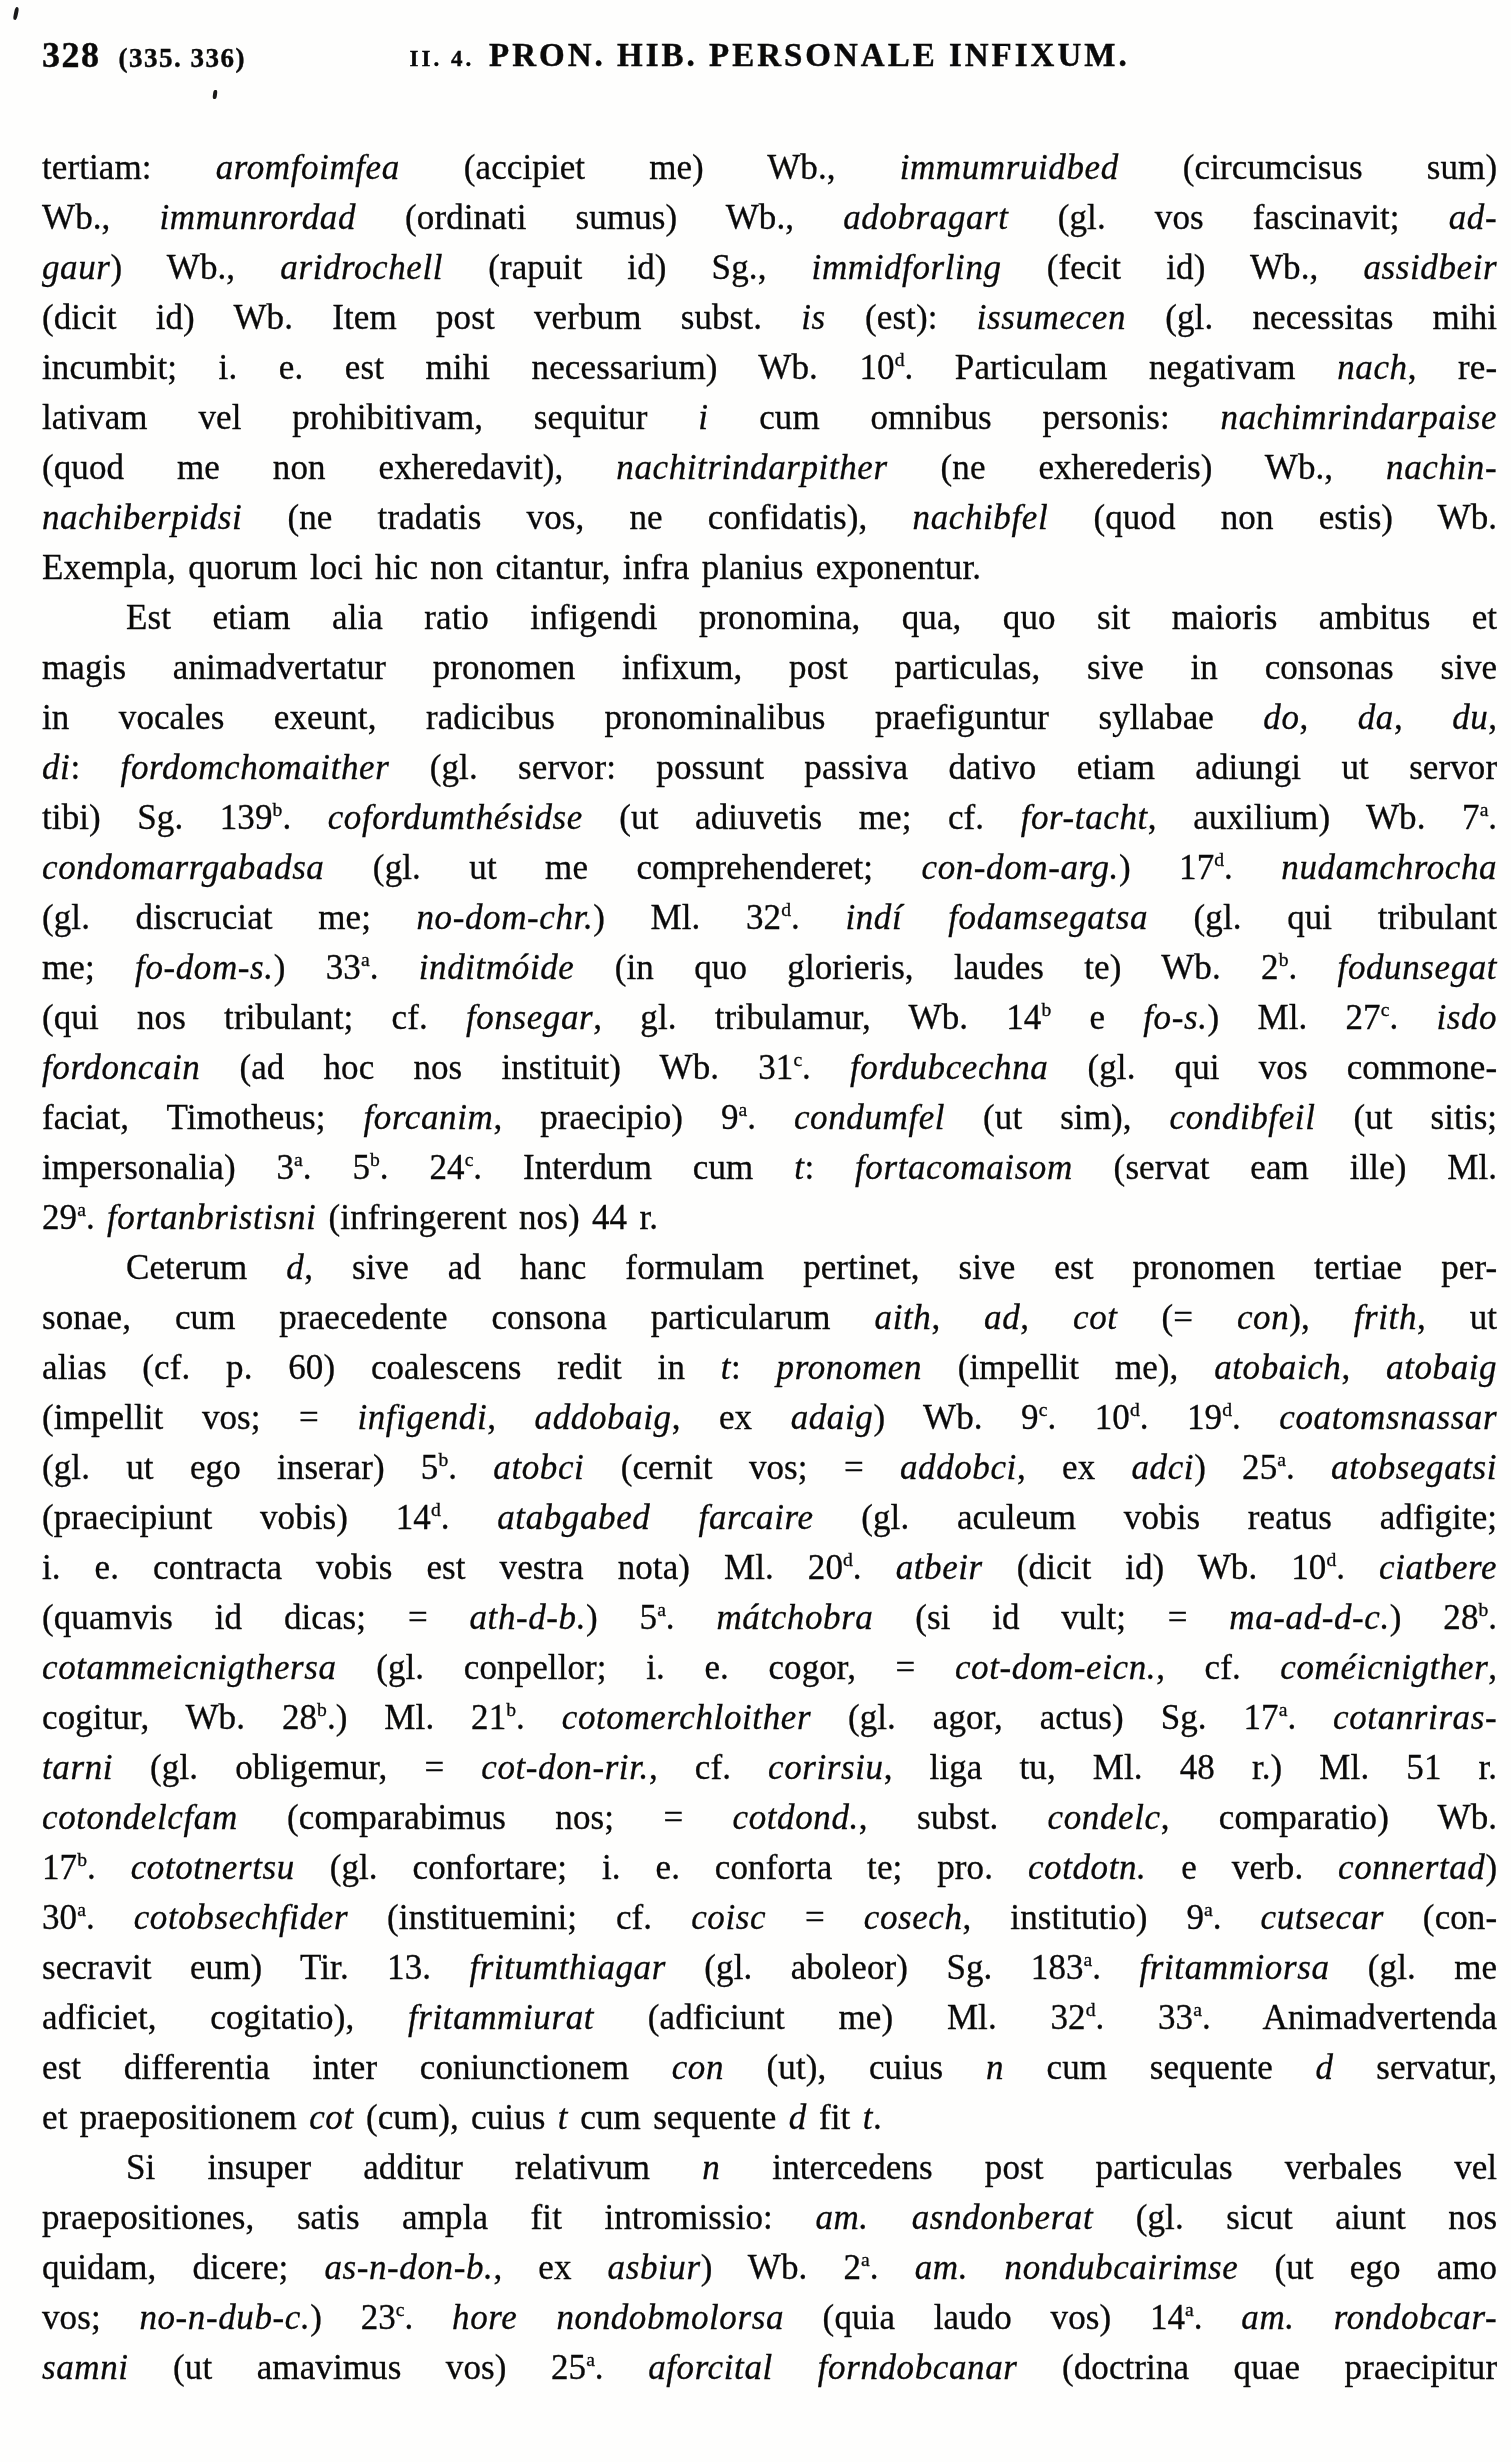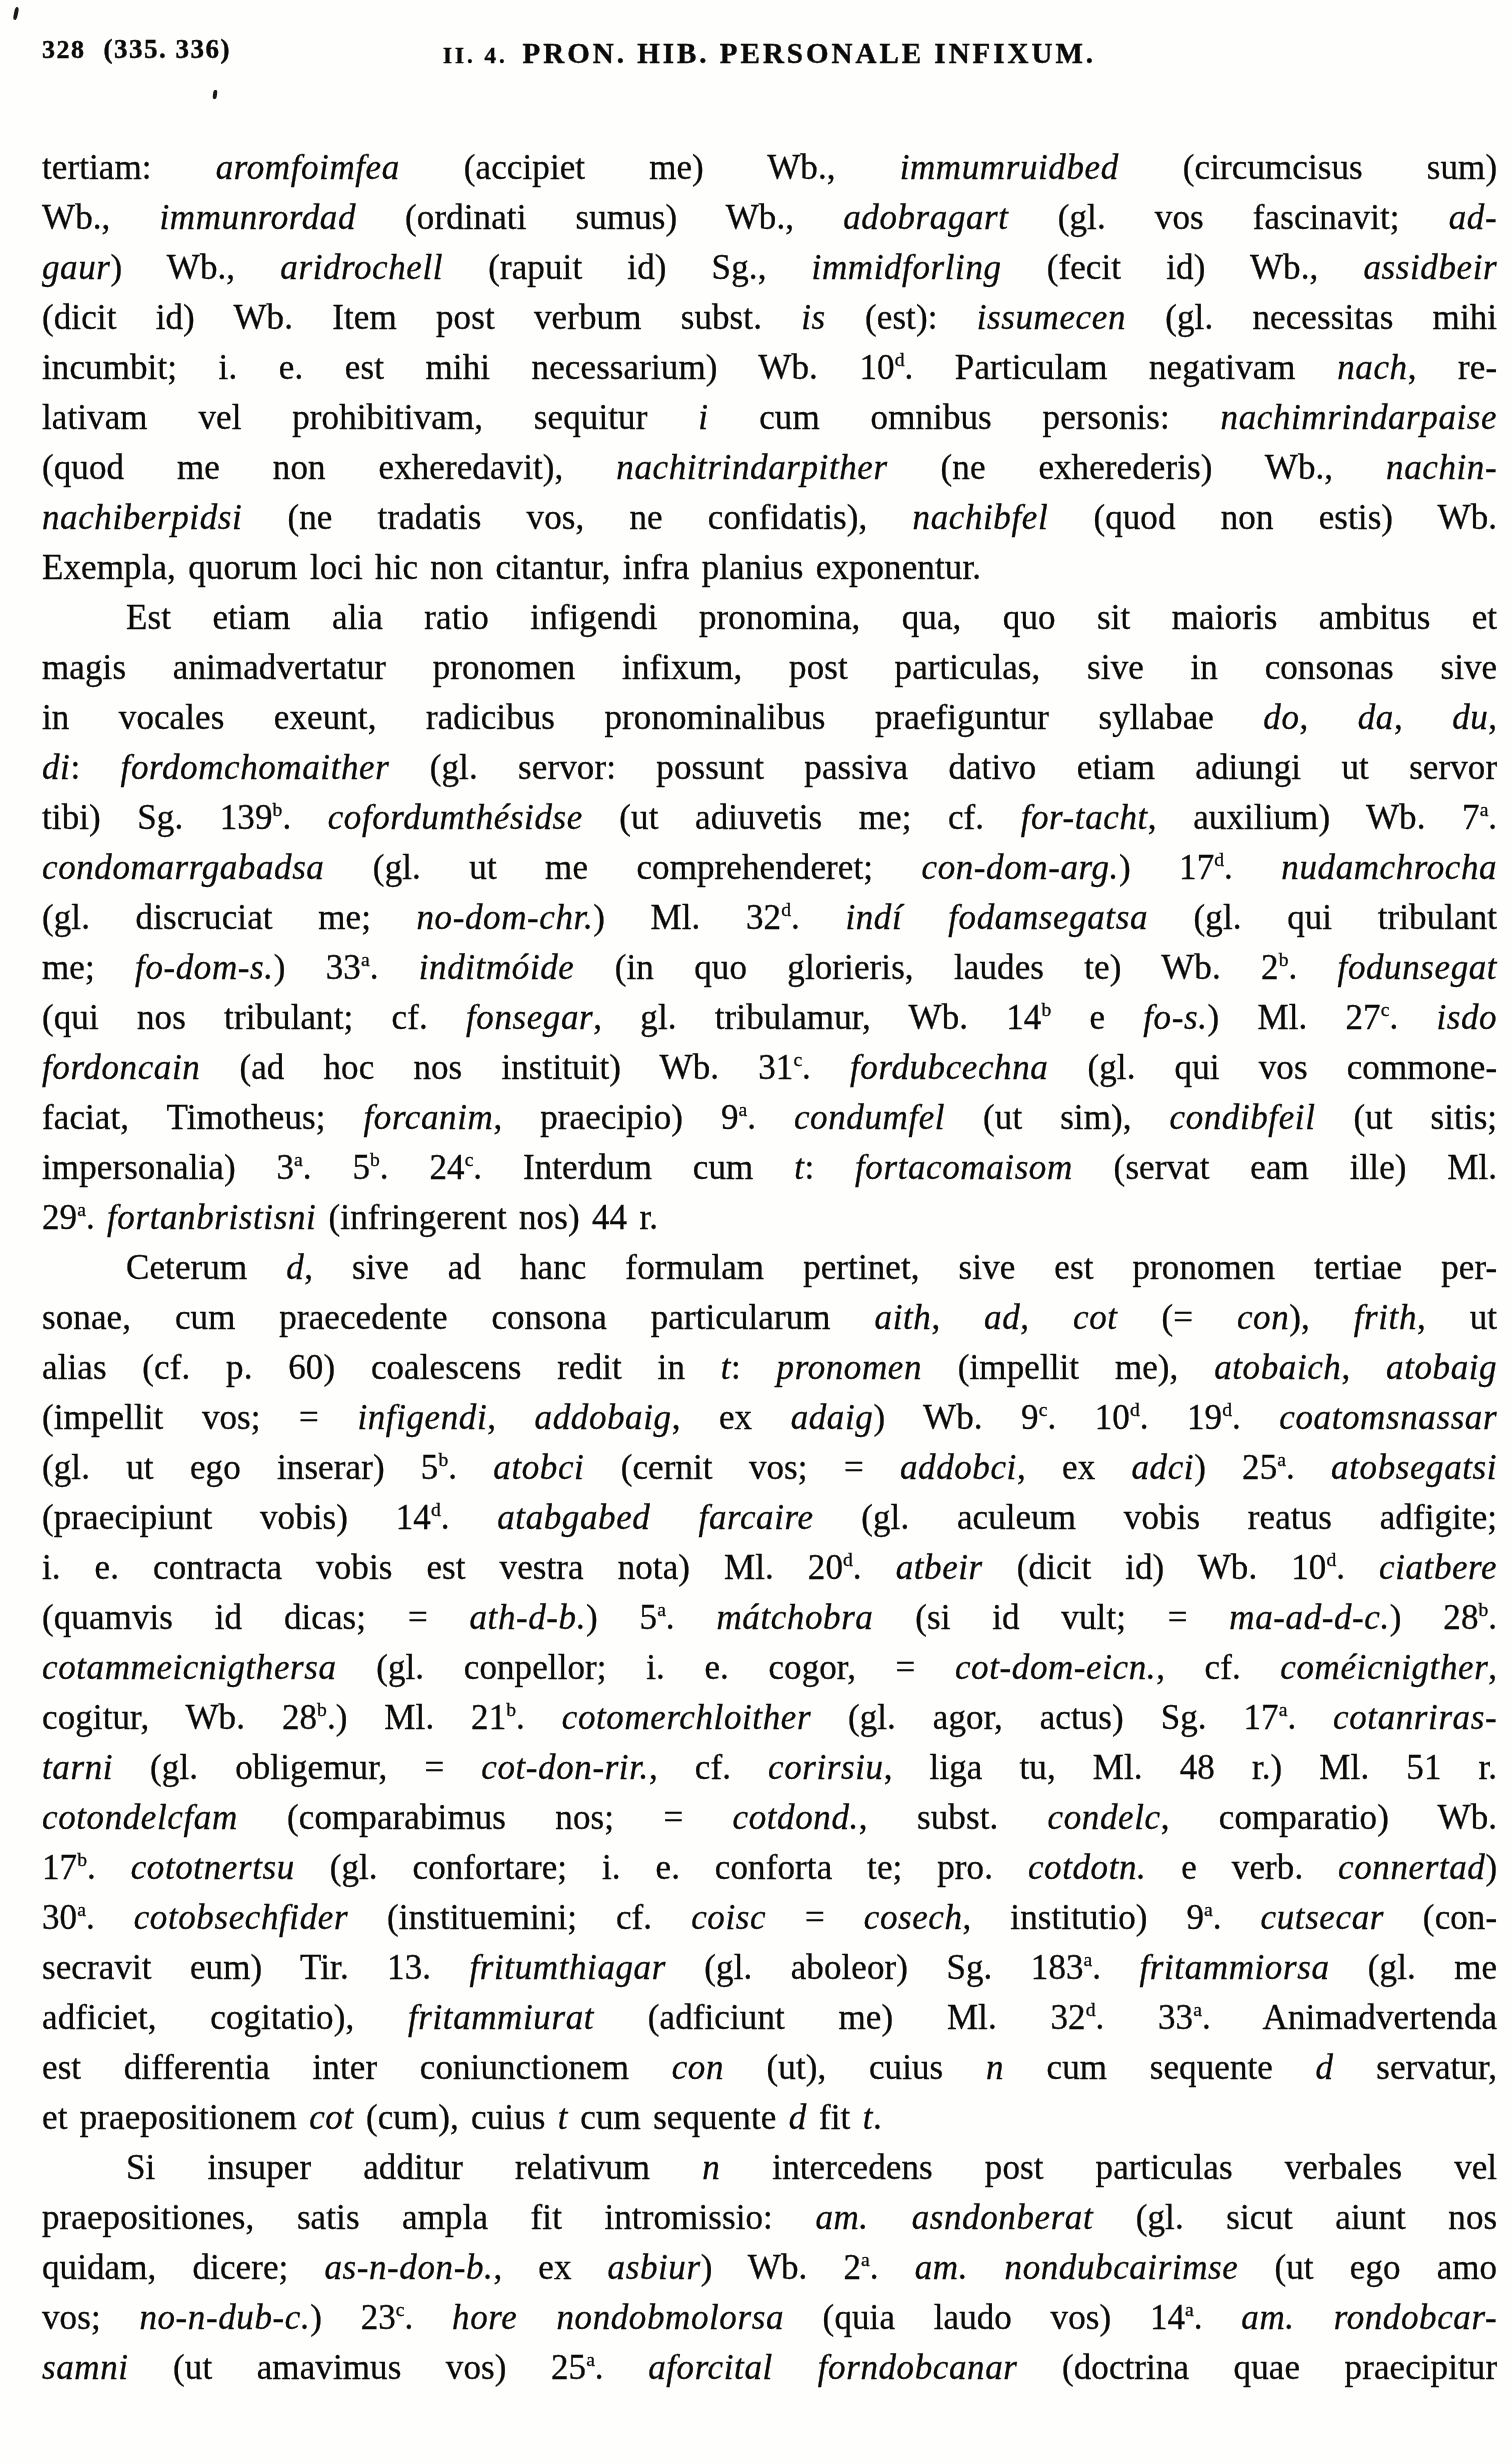--- a/index.html
+++ b/index.html
@@ -2,25 +2,25 @@
 <html style="font-size:7.9px"><head>
 <meta charset="utf-8">
 <style>
   html,body{margin:0;padding:0;background:#ffffff;}
   .page{
     width:1512px;height:2497px;background:#fefefdff;color:#0a0a0a;
     font-family:"Liberation Serif",serif;position:relative;box-sizing:border-box;
     padding:34px 14.8px 0 42px;overflow:hidden;
   }
   .page-header{position:relative;height:47px;-webkit-text-stroke:0.4px currentColor;}
-  .page-number{font-size:26px;font-weight:bold;letter-spacing:1.5px;margin-top:36px;}
+  .page-number{font-size:36px;font-weight:bold;letter-spacing:1.5px;margin-top:36px;}
   .header-ref{font-size:27px;font-weight:bold;margin-left:18px;letter-spacing:1.5px;}
   .page-title{position:absolute;left:50%;top:3px;transform:translateX(-50%);white-space:nowrap;}
   .title-chapter{font-size:23px;font-weight:bold;letter-spacing:3px;margin-right:14.8px;}
-  .title-text{font-size:29px;font-weight:bold;letter-spacing:3px;}
+  .title-text{font-size:33px;font-weight:bold;letter-spacing:3px;}
   .text-block{
     margin-top:62px;font-size:35px;line-height:50px;
   }
   .paragraph{margin:0;}
   .line{
     text-align:justify;text-align-last:justify;
     letter-spacing:0.1px;word-spacing:3.4px;
     -webkit-text-stroke:0.3px currentColor;
     white-space:normal;
   }

